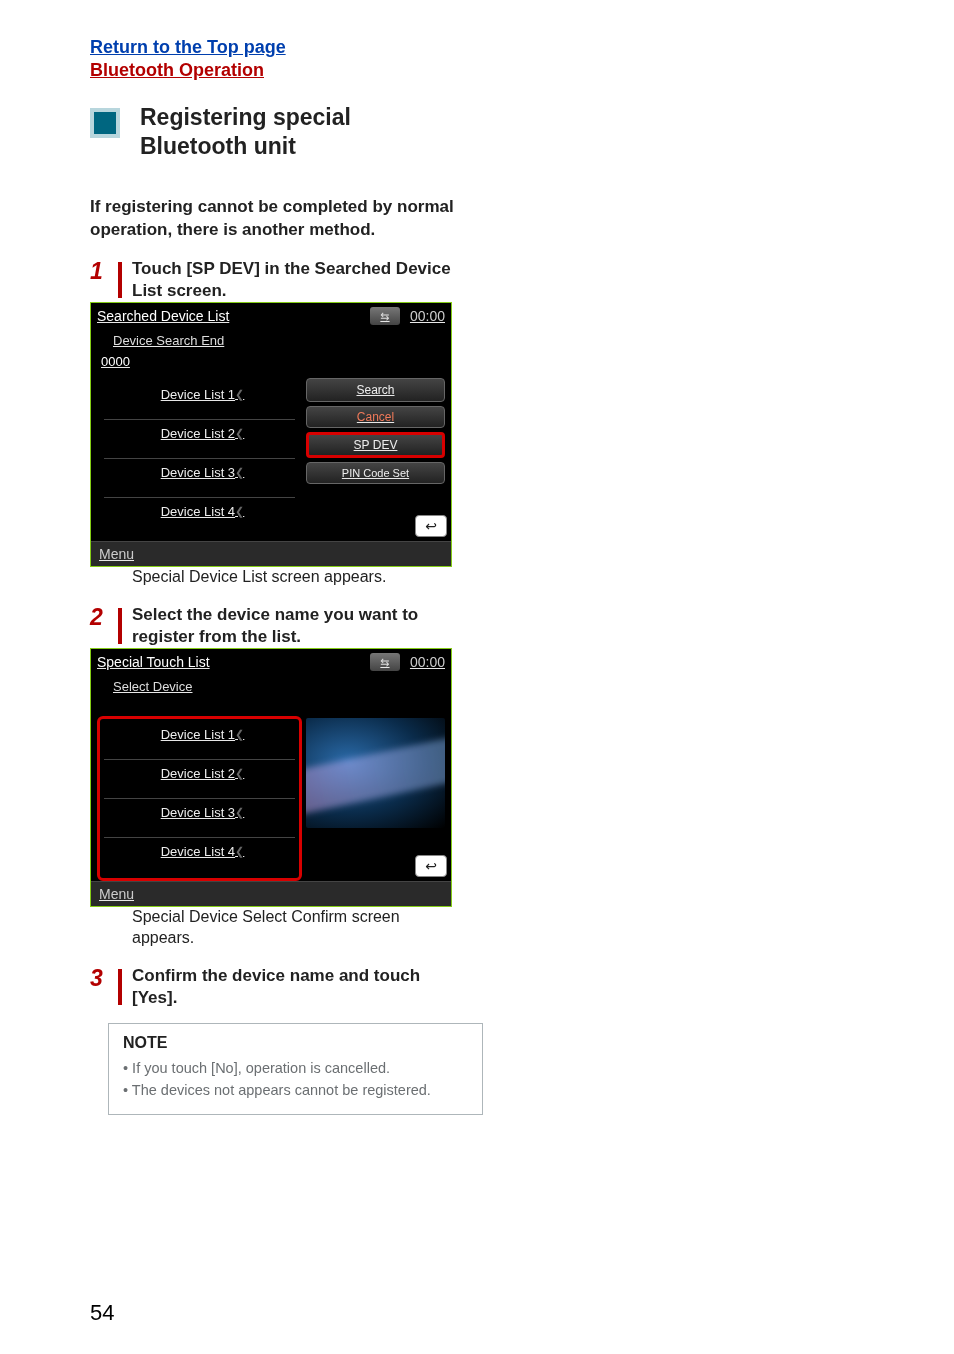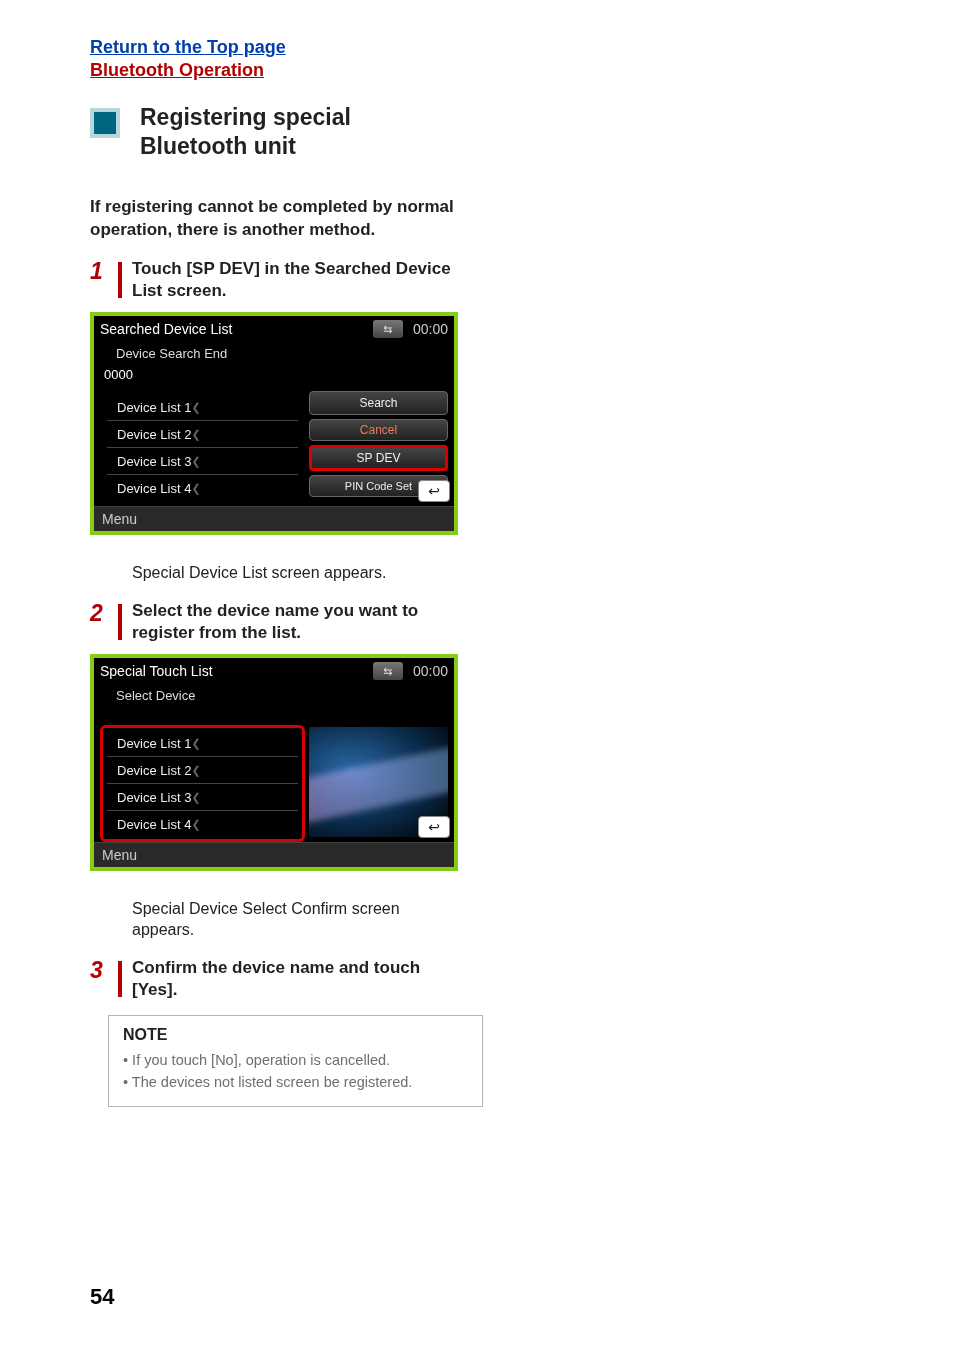--- a/index.html
+++ b/index.html
@@ -8,52 +8,52 @@
   .top-links a.link-top{color:#003fae;}
   .top-links a.link-bt{color:#b30000;}
   .section-head{display:flex;align-items:flex-start;margin-top:20px;}
   .section-mark{width:22px;height:22px;background:#006680;border:4px solid #b8d6dd;flex:0 0 auto;margin-top:5px;}
   .section-title{font-weight:700;font-size:23px;line-height:1.25;margin-left:20px;max-width:300px;}
   .intro{font-weight:600;font-size:17px;line-height:1.35;margin-top:36px;max-width:370px;}
   .step{display:flex;margin-top:16px;max-width:380px;}
   .step-num{font-weight:800;font-size:23px;font-style:italic;color:#b30000;width:26px;flex:0 0 auto;}
   .step-bar{width:4px;background:#b30000;margin:4px 10px 4px 2px;flex:0 0 auto;}
   .step-text{font-weight:800;font-size:17px;line-height:1.3;}
-  .result-text{margin:28px 0 0 42px;font-size:16px;max-width:320px;line-height:1.3;}
+  .result-text{margin:0 0 0 42px;font-size:16px;max-width:320px;line-height:1.3;}
   
-  .shot{width:360px;background:#000;border:4px solid #84cc16;margin-top:10px;position:relative;color:#e8e8e8;font-family:Arial,Helvetica,sans-serif;}
+  .shot{width:360px;background:#000;border:1px solid #84cc16;position:relative;color:#e8e8e8;font-family:Arial,Helvetica,sans-serif;text-decoration:underline;}
   .shot-title-row{display:flex;align-items:center;height:26px;}
   .shot-title{flex:1;font-size:14px;padding-left:6px;color:#fff;}
   .shot-time{font-size:14px;color:#ccc;padding:0 6px;}
   .shot-arrow{width:30px;height:18px;background:linear-gradient(#777,#444);border-radius:3px;display:flex;align-items:center;justify-content:center;font-size:11px;color:#ddd;margin-right:4px;}
   .shot-sub{font-size:13px;color:#ddd;padding:4px 0 2px 22px;}
   .shot-body{display:flex;}
   .dev-col{flex:0 0 205px;padding:2px 0 0 6px;}
   .dev-box{border:3px solid transparent;border-radius:6px;padding:2px 4px;}
   .dev-box.highlight{border-color:#d80000;}
   .pincode-row{display:flex;align-items:center;height:22px;margin-bottom:2px;}
   .pincode-label{font-size:13px;color:#fff;margin-left:10px;}
-  .dev-item{display:flex;align-items:center;justify-content:flex-start;border-bottom:1px solid #444;height:26px;padding:0 4px 0 10px;font-size:13px;color:#eee;}
+  .dev-item{display:flex;align-items:center;justify-content:center;border-bottom:1px solid #444;height:26px;padding:0 4px 12px 10px;font-size:13px;color:#eee;}
   .dev-item:last-child{border-bottom:none;}
   .chev{color:#666;font-size:11px;}
   .btn-col{flex:1;padding:4px 6px 0 4px;position:relative;}
   .ui-btn{height:22px;background:linear-gradient(#444,#222);border:1px solid #666;border-radius:4px;color:#eee;font-size:12px;display:flex;align-items:center;justify-content:center;margin-bottom:4px;}
   .ui-btn.cancel{color:#f07a5a;}
   .ui-btn.hl{border:3px solid #d80000;height:20px;}
   .small-btn{height:20px;}
   .wave-area{height:110px;background:radial-gradient(ellipse at 30% 40%,#2a6aa8 0%,#0a2b4a 55%,#000 100%);position:relative;overflow:hidden;border-radius:2px;}
   .wave-area::before{content:"";position:absolute;top:30%;left:-20%;width:160%;height:40%;background:linear-gradient(90deg,rgba(255,180,255,0.4),rgba(120,200,255,0.4));transform:rotate(-12deg);filter:blur(3px);}
   .back-btn{position:absolute;right:4px;bottom:4px;width:30px;height:20px;background:#fff;border:1px solid #888;border-radius:4px;display:flex;align-items:center;justify-content:center;color:#222;font-size:14px;}
   .menu-row{background:#2a2a2a;color:#ccc;font-size:14px;padding:4px 8px;border-top:1px solid #444;}
   
   .note-box{border:1px solid #aeb6ba;max-width:345px;margin:14px 0 0 18px;padding:10px 14px 12px 14px;}
   .note-head{font-weight:700;font-size:16px;margin-bottom:6px;}
   .note-line{font-size:14.5px;color:#6b6f72;line-height:1.5;}
   .note-line::before{content:"• ";}
-  .page-num{position:absolute;left:90px;bottom:44px;font-weight:700;font-size:22px;color:#000;}
+  .page-num{position:absolute;left:90px;bottom:28px;font-weight:400;font-size:22px;color:#000;}
 </style>
 </head>
 <body>
 
 <div class="page">
 
   <div class="top-links">
     <a href="#" class="link-top">Return to the Top page</a>
     <a href="#" class="link-bt">Bluetooth Operation</a>
   </div>
@@ -162,17 +162,17 @@
 
   <div class="step">
     <div class="step-num">3</div>
     <div class="step-bar"></div>
     <div class="step-text">Confirm the device name and touch [Yes].</div>
   </div>
 
   <div class="note-box">
     <div class="note-head">NOTE</div>
     <div class="note-line">If you touch [No], operation is cancelled.</div>
-    <div class="note-line">The devices not listed screen be registered.</div>
+    <div class="note-line">The devices not appears cannot be registered.</div>
   </div>
 
   <div class="page-num">54</div>
 </div>
 
 </body></html>

